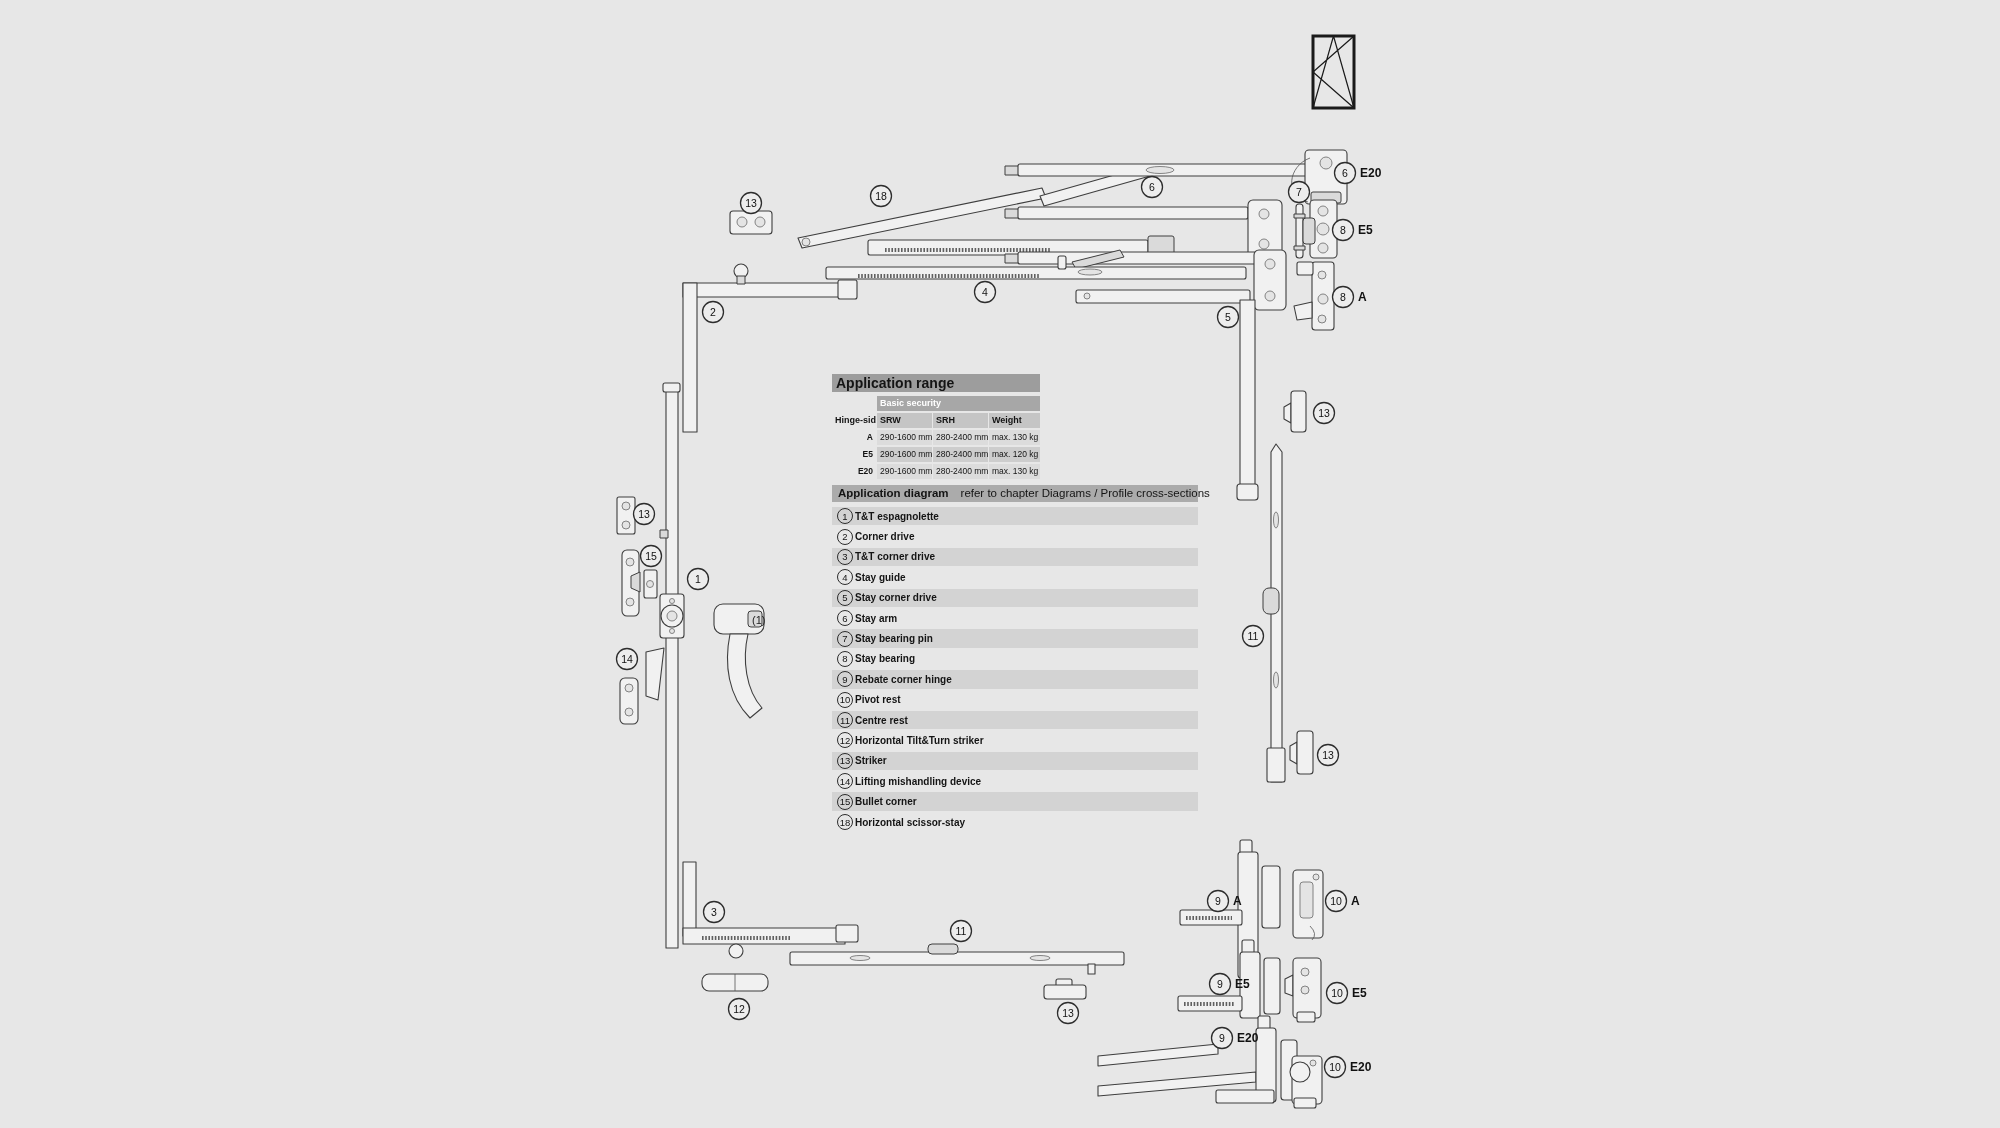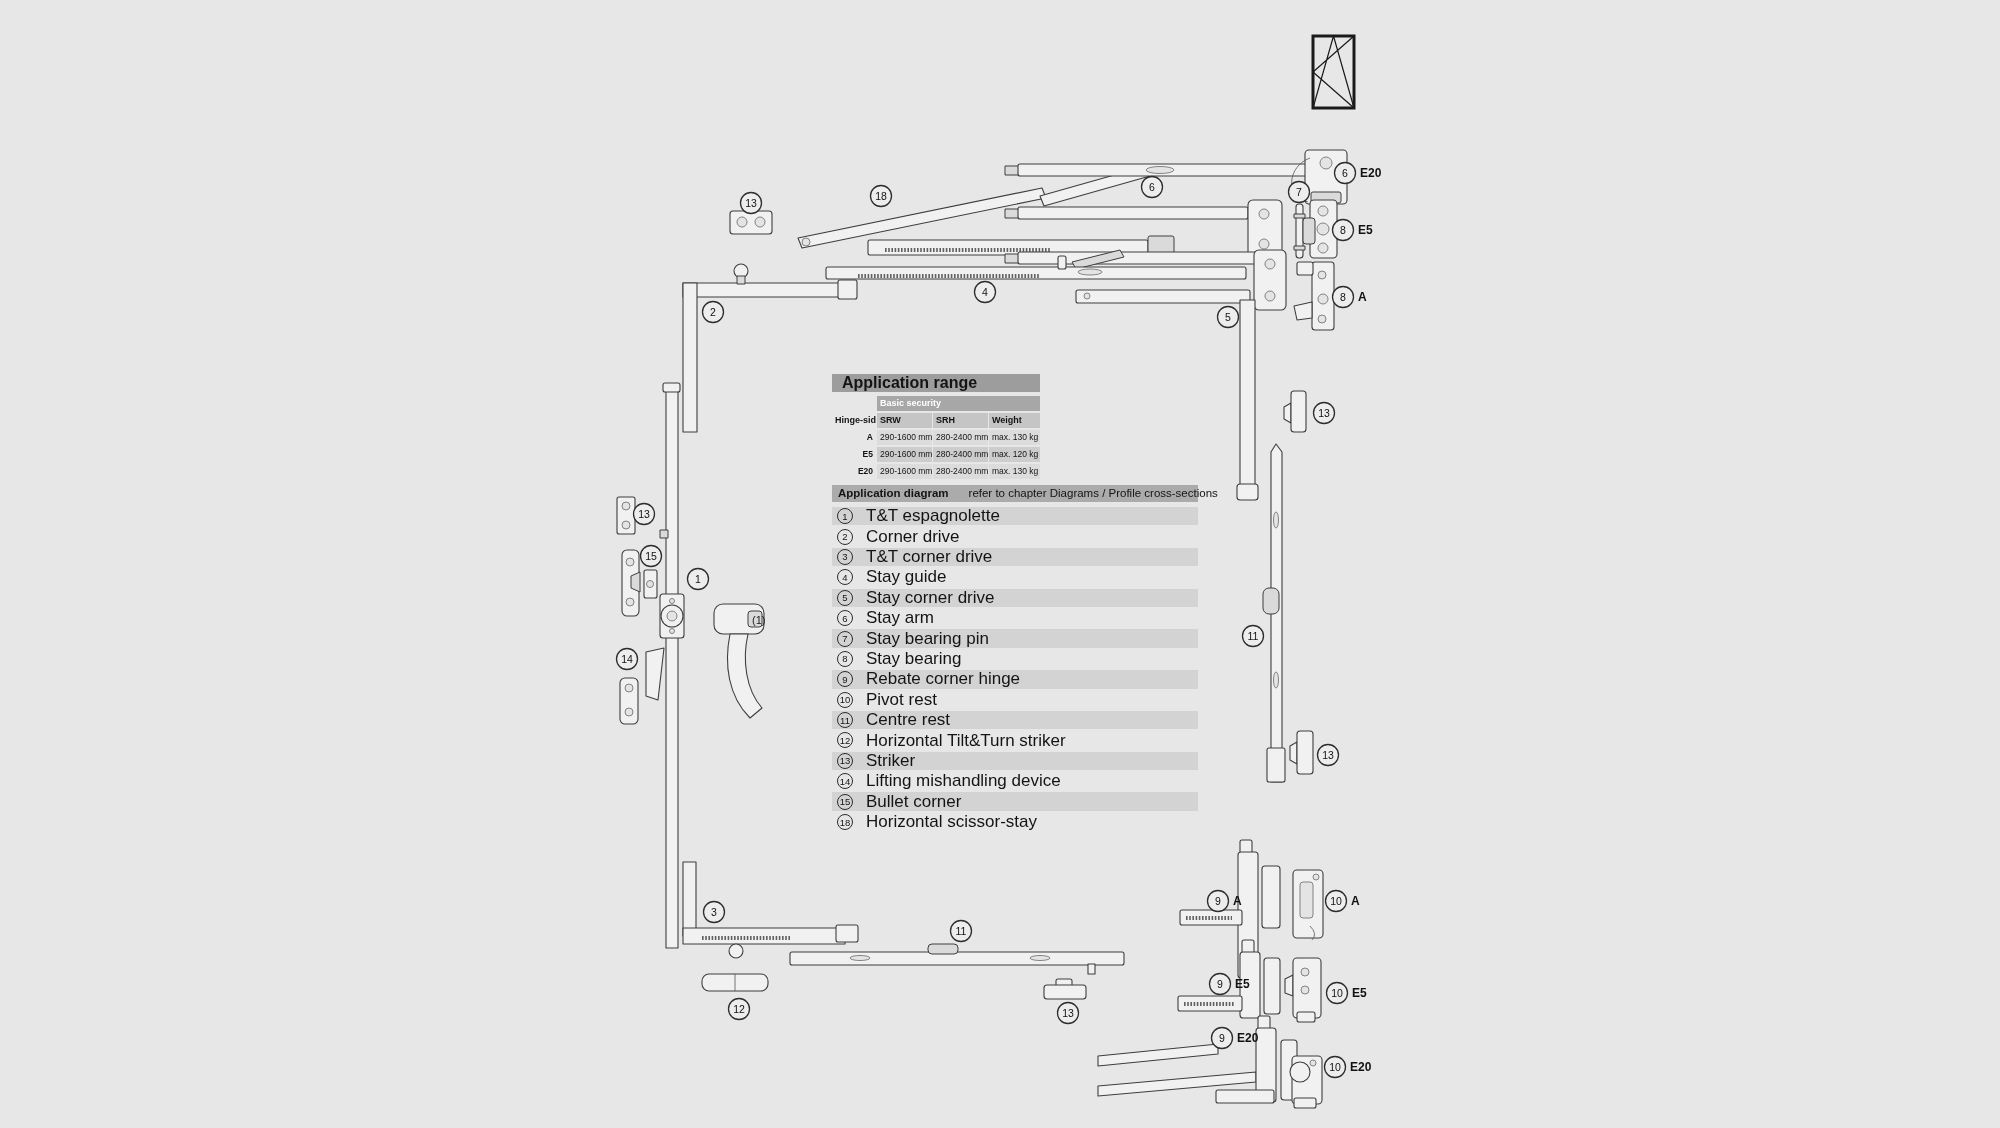--- a/index.html
+++ b/index.html
@@ -27,44 +27,44 @@
   .hole{fill:#e4e4e4;stroke:#777;stroke-width:.9;}
   .teeth{stroke:#606060;stroke-width:4;stroke-dasharray:1.6 1.6;fill:none;}
   .thin{stroke:#555;stroke-width:.8;fill:none;}
   #callouts circle{fill:#ededed;stroke:#2d2d2d;stroke-width:1.3;}
   #callouts text{font-family:"Liberation Sans",sans-serif;font-size:10.5px;fill:#111;text-anchor:middle;}
   #callouts text.co-label{font-size:12px;font-weight:bold;text-anchor:start;}
   .handle-note{font-family:"Liberation Sans",sans-serif;font-size:11px;fill:#222;}
 
   
   .app-range{position:absolute;left:832px;top:374px;width:208px;z-index:3;}
-  .ar-title{background:var(--panel_header_bg,#9d9d9d);font-weight:bold;font-size:16px;
-            padding:2px 10px;height:14px;line-height:14px;}
+  .ar-title{background:var(--panel_header_bg,#9d9d9d);font-weight:bold;font-size:14px;
+            padding:2px 4px;height:14px;line-height:14px;}
   .ar-grid{display:grid;grid-template-columns:44px 55px 55px 51px;
            column-gap:1px;row-gap:2px;margin-top:4px;font-size:8.5px;}
   .ar-grid>div{height:11px;line-height:11px;padding:2px 3px;white-space:nowrap;overflow:hidden;}
   .ar-blank{background:transparent;}
   .ar-group{grid-column:2/5;background:var(--group_header_bg,#a7a7a7);color:#fff;font-weight:bold;font-size:9px;}
   .ar-ch{background:var(--column_header_bg,#c5c5c5);font-weight:bold;font-size:9px;}
   .ar-ch-first{background:transparent;padding-left:0;font-weight:bold;}
   .ar-rh{background:transparent;font-weight:bold;text-align:right;padding-right:4px;}
   .ar-c{background:var(--cell_bg,#dcdcdc);}
   .ar-c.alt{background:var(--cell_bg_alt,#cdcdcd);}
 
   
   .app-diag{position:absolute;left:832px;top:485px;width:366px;z-index:3;}
   .ad-title{background:var(--list_header_bg,#ababab);font-size:11.5px;height:13px;line-height:13px;
             padding:2px 6px;white-space:nowrap;}
-  .ad-title b{margin-right:20px;}
+  .ad-title b{margin-right:12px;}
   #ad-rows{margin-top:5px;}
   .ad-row{height:18.4px;margin-bottom:2px;display:flex;align-items:center;padding-left:5px;}
   .ad-row.odd{background:var(--list_row_bg,#d3d3d3);}
   .num{flex:0 0 auto;width:14px;height:14px;border:1.2px solid #2c2c2c;border-radius:50%;
        font-size:9.5px;display:flex;align-items:center;justify-content:center;background:transparent;}
-  .ad-label{font-weight:normal;font-size:17px;margin-left:13px;}
+  .ad-label{font-weight:bold;font-size:10px;margin-left:2px;}
 </style>
 </head>
 <body>
 
 <div class="page">
 
 
   <svg class="winicon" width="58" height="88" viewBox="0 0 58 88">
     <rect x="9" y="8" width="41" height="72" fill="none" stroke="#1a1a1a" stroke-width="3"></rect>
     <path d="M9,80 L29.5,8 M50,80 L29.5,8 M9,44 L50,8 M9,44 L50,80" fill="none" stroke="#1a1a1a" stroke-width="1.2"></path>

